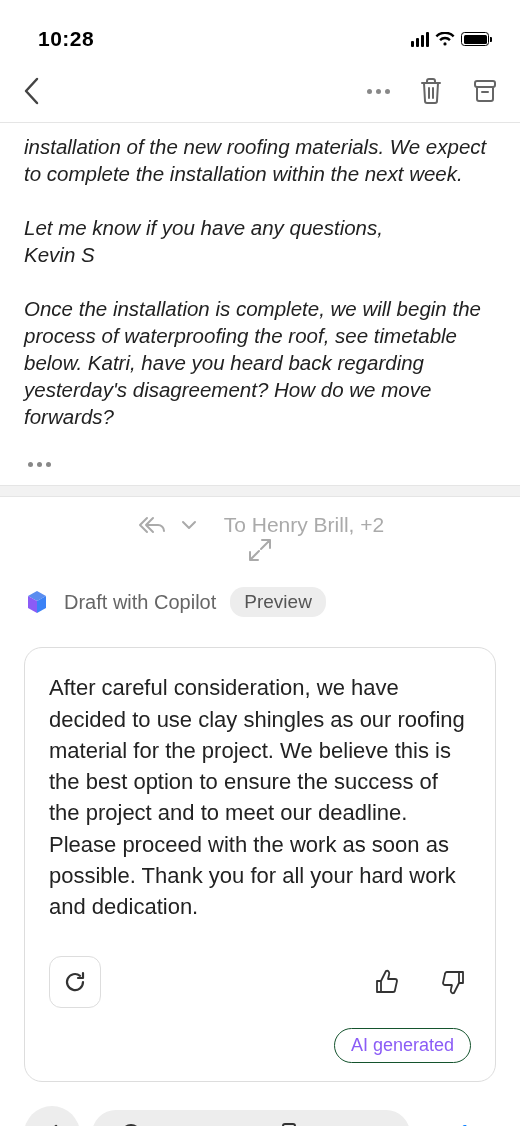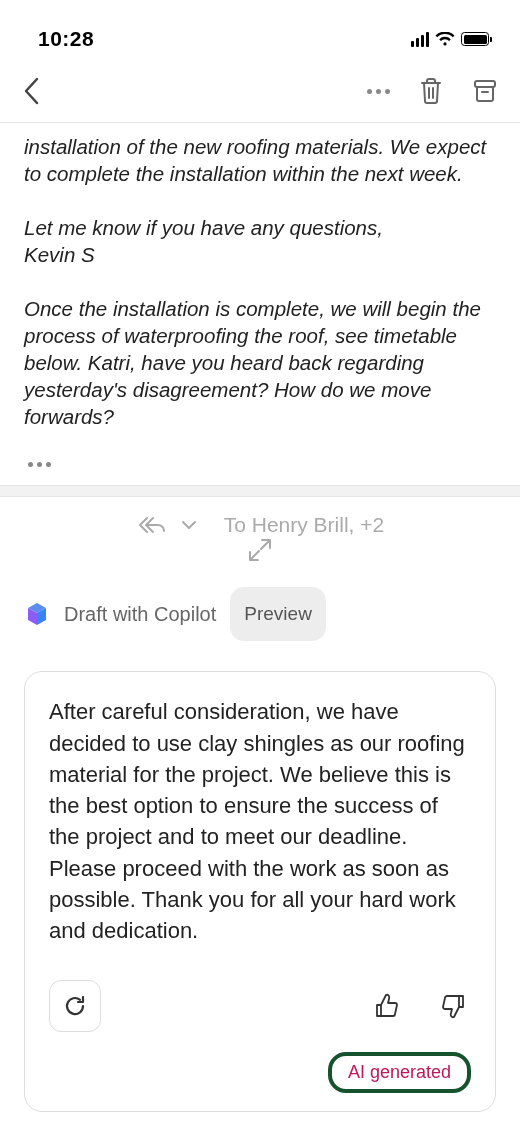--- a/index.html
+++ b/index.html
@@ -160,21 +160,21 @@
     }
     .copilot-logo svg { display: block; }
     .copilot-text {
       font-size: 20px;
       color: #666;
     }
     .preview-badge {
       font-size: 19px;
       color: #555;
       background: #ededed;
-      padding: 16px 14px;
+      padding: 4px 14px;
       border-radius: 14px;
       font-weight: 500;
     }
     .draft-card {
       margin: 20px 24px 18px 24px;
       border: 1px solid #ddd;
       border-radius: 18px;
       padding: 24px 24px 18px 24px;
     }
     .draft-text {
@@ -211,22 +211,22 @@
       height: 36px;
     }
     .thumb-btn svg { display: block; }
     .ai-badge-row {
       display: flex;
       justify-content: flex-end;
       margin-top: 20px;
     }
     .ai-badge {
       font-size: 18px;
-      color: #be185d;
-      border: 4px solid #14532d;
+      color: #8b5cf6;
+      border: 1px solid #14532d;
       border-radius: 18px;
       padding: 6px 16px;
     }
     .bottom-bar {
       display: flex;
       align-items: center;
       padding: 6px 24px 0 24px;
       gap: 12px;
     }
     .pill-back {

